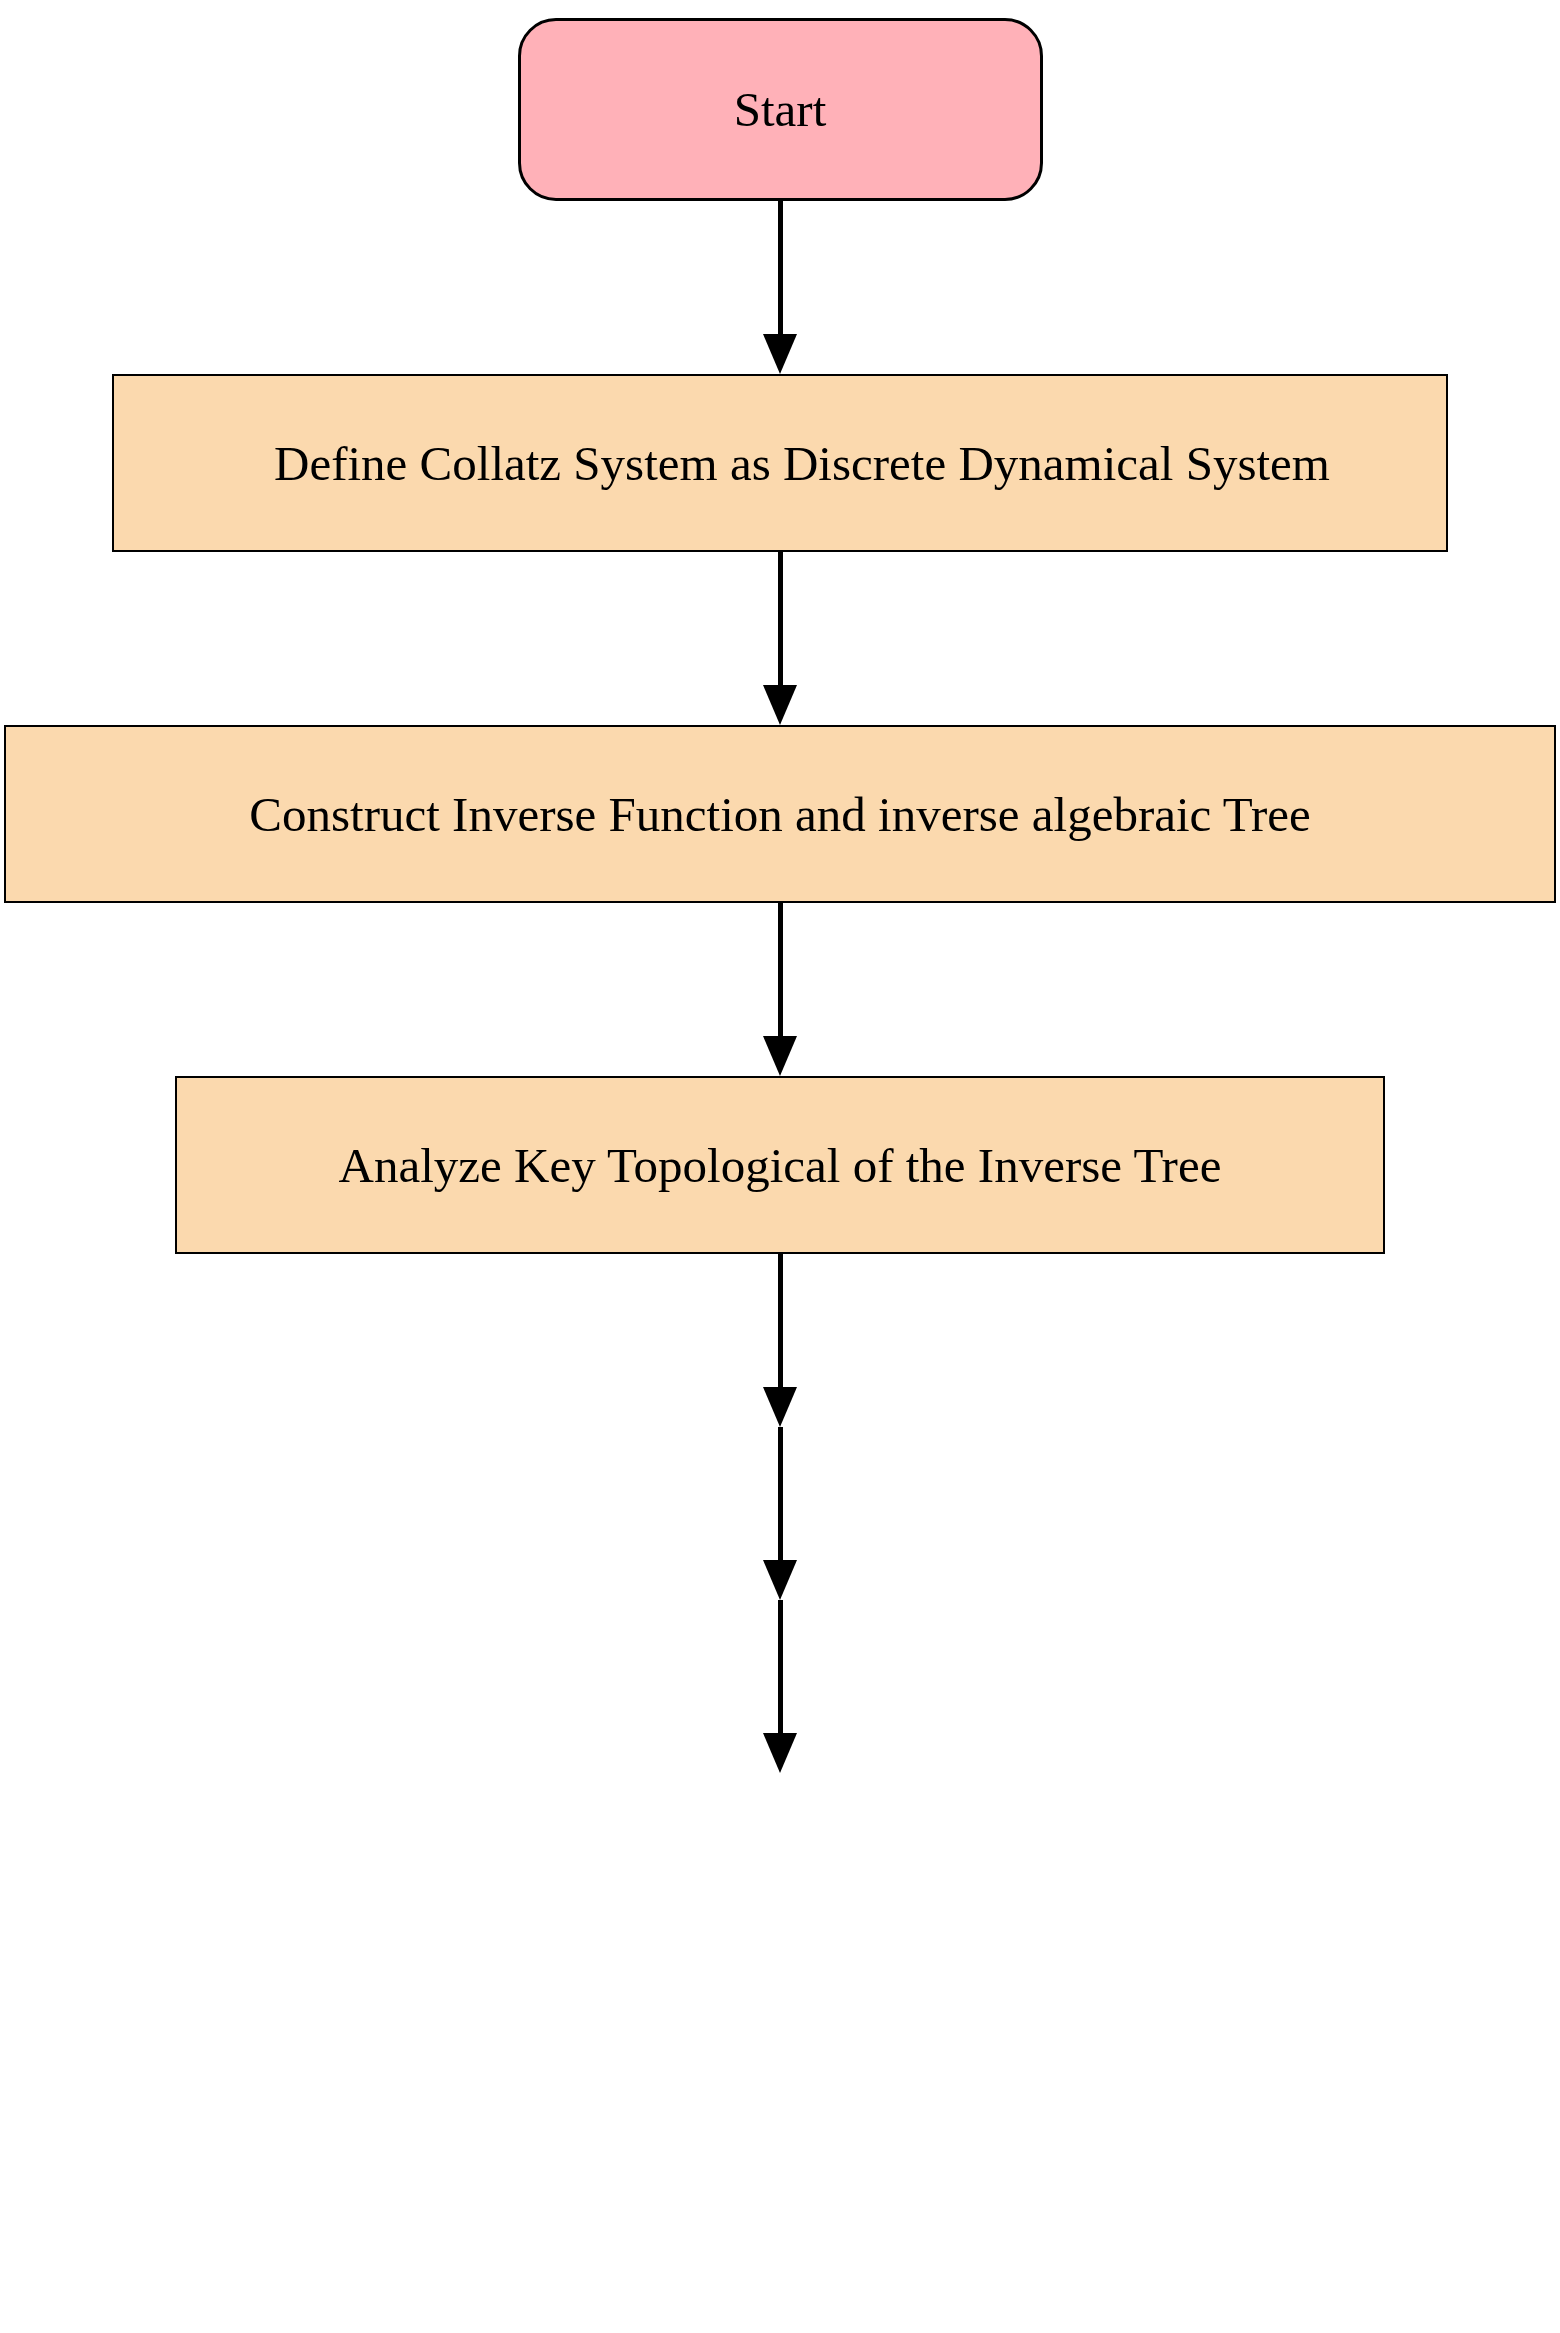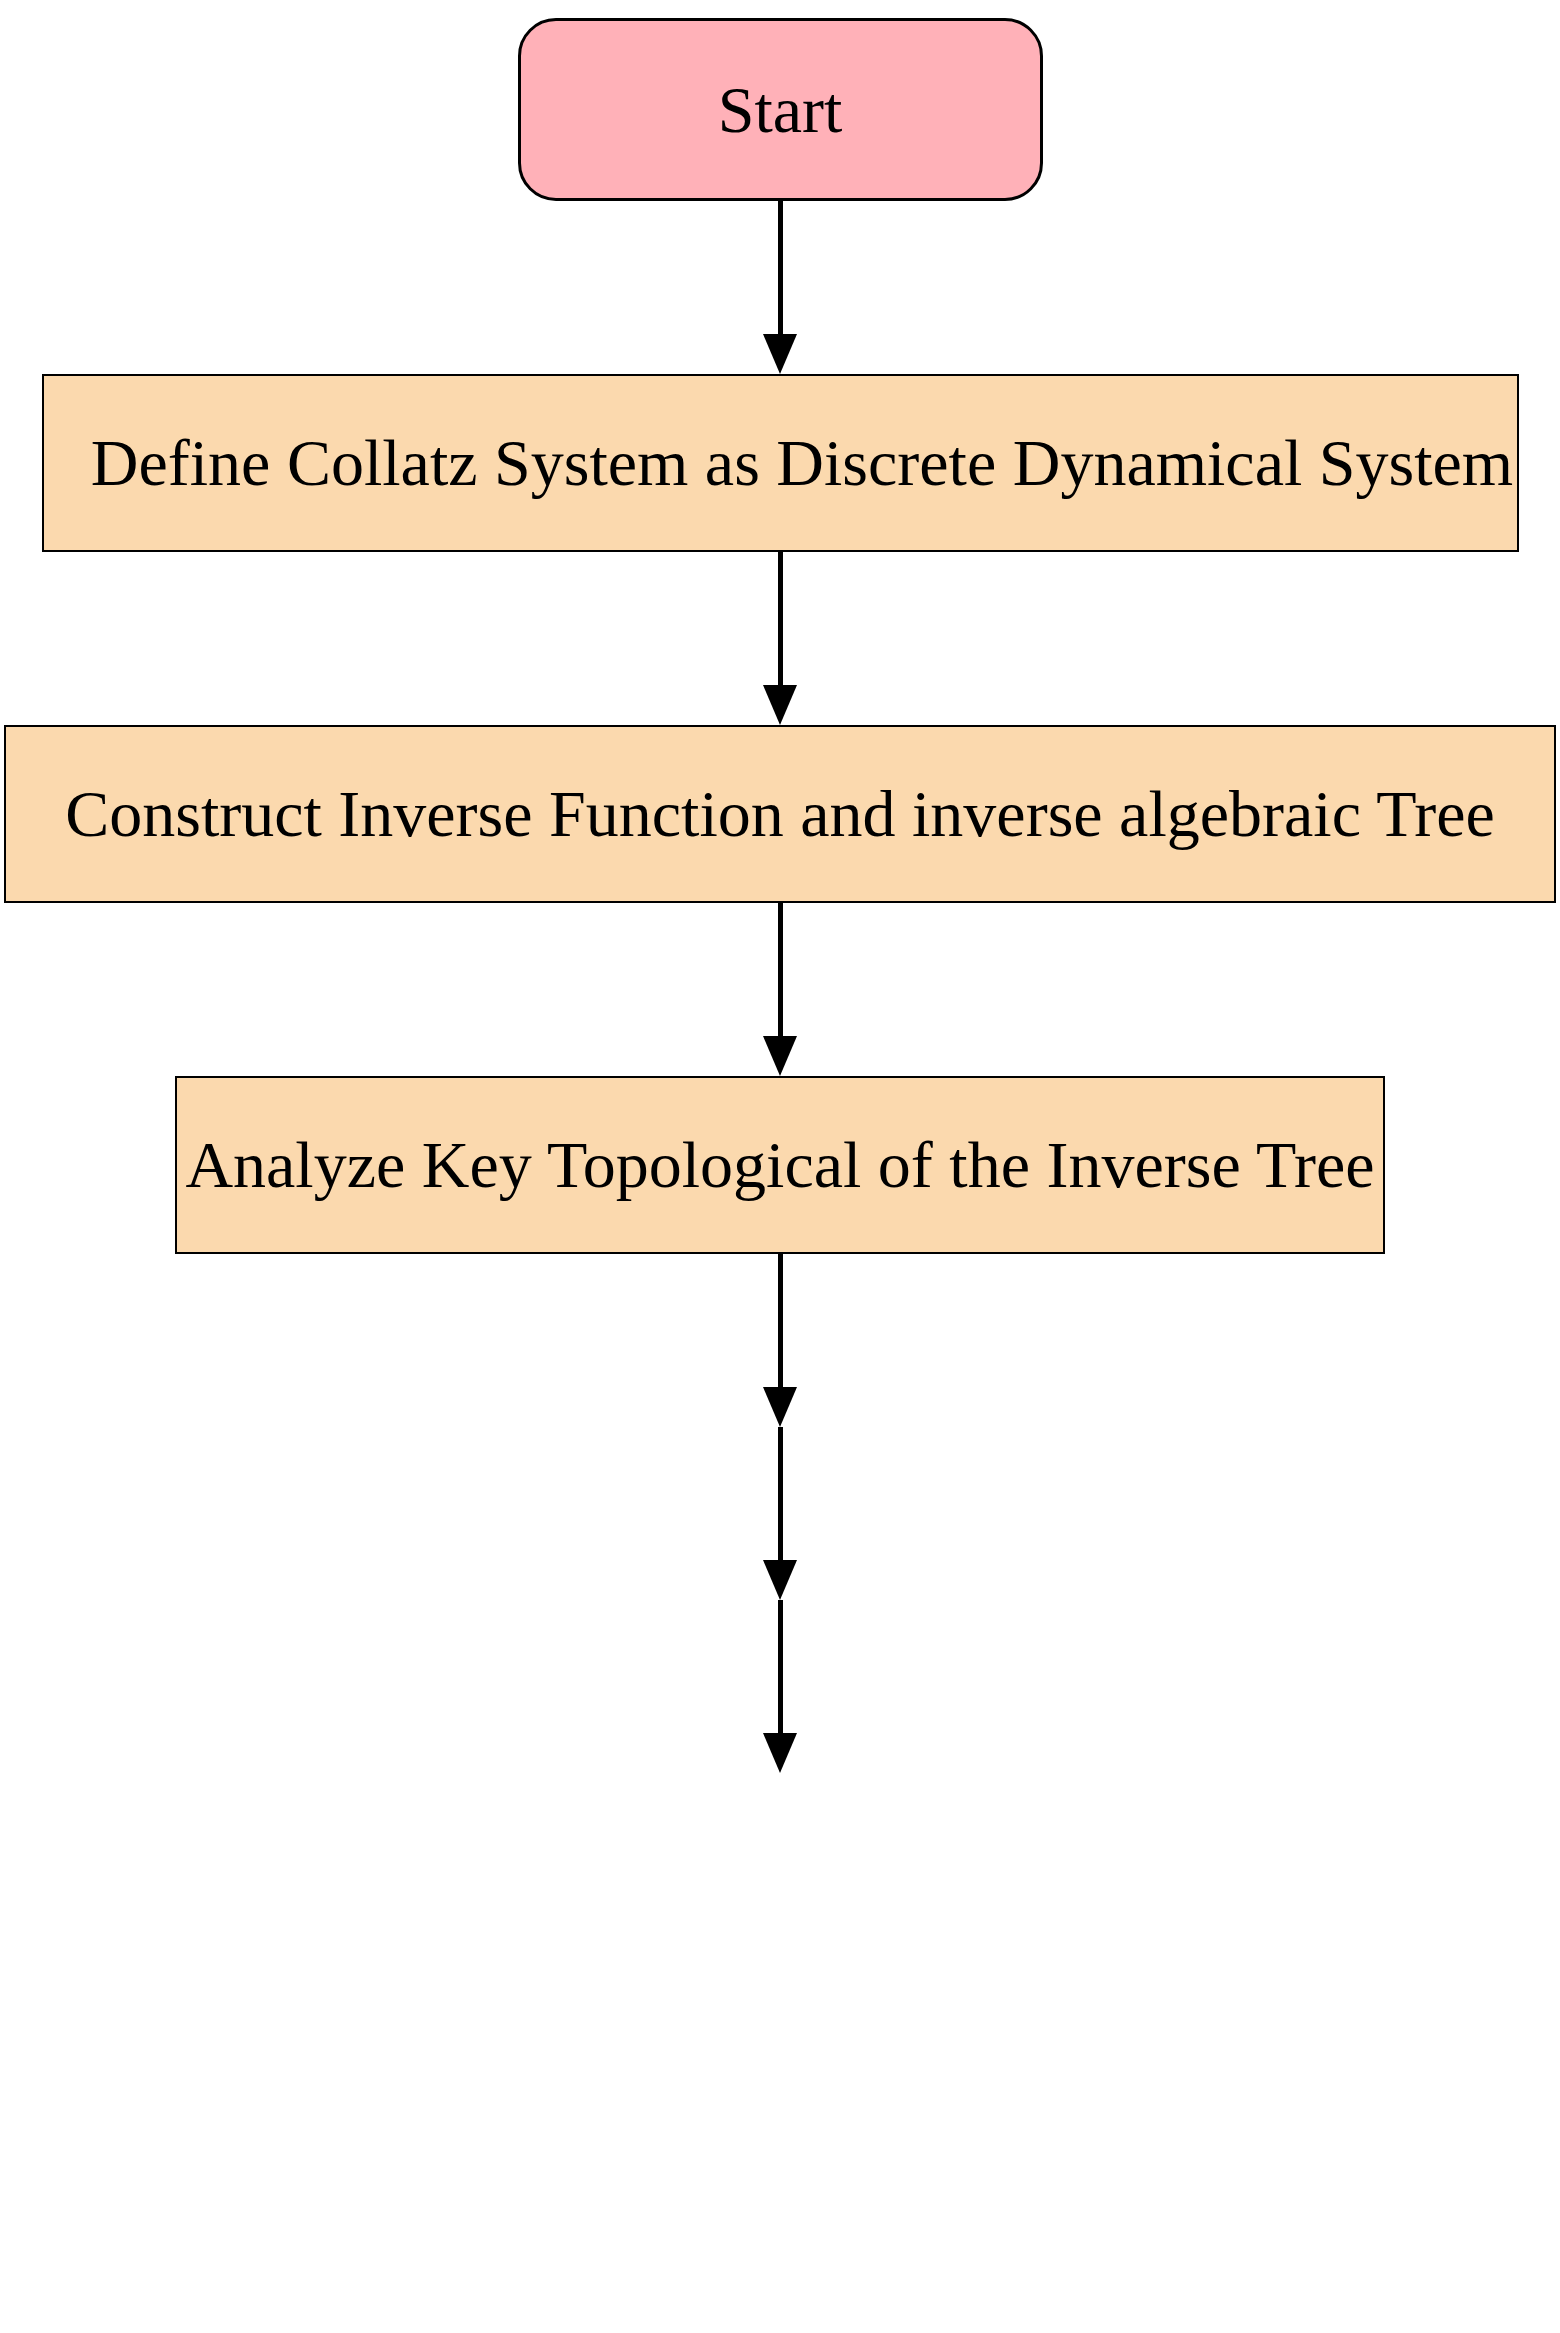--- a/index.html
+++ b/index.html
@@ -19,40 +19,40 @@
     padding-top: 18px;
     display: flex;
     flex-direction: column;
     align-items: center;
   }
   .node {
     display: flex;
     align-items: center;
     justify-content: center;
     font-family: "Liberation Serif", "DejaVu Serif", serif;
-    font-size: 66px;
+    font-size: 49px;
     color: #000000;
     box-sizing: border-box;
     text-align: center;
     white-space: nowrap;
     flex: 0 0 auto;
   }
   .terminal {
     width: 525px;
     height: 183px;
     background: #ffb1b8;
     border: 3px solid #000000;
     border-radius: 38px;
   }
   .process {
     background: #fbd9ae;
     border: 2px solid #000000;
     height: 178px;
   }
-  .w-step1 { width: 1477px; padding-left: 44px; }
+  .w-step1 { width: 1336px; padding-left: 44px; }
   .w-step2 { width: 1552px; }
   .w-step3 { width: 1210px; }
   .w-step4 { width: 871px;  }
   .w-step5 { width: 1230px; }
   .arrow {
     height: 173px;
     display: flex;
     flex-direction: column;
     align-items: center;
     flex: 0 0 auto;

